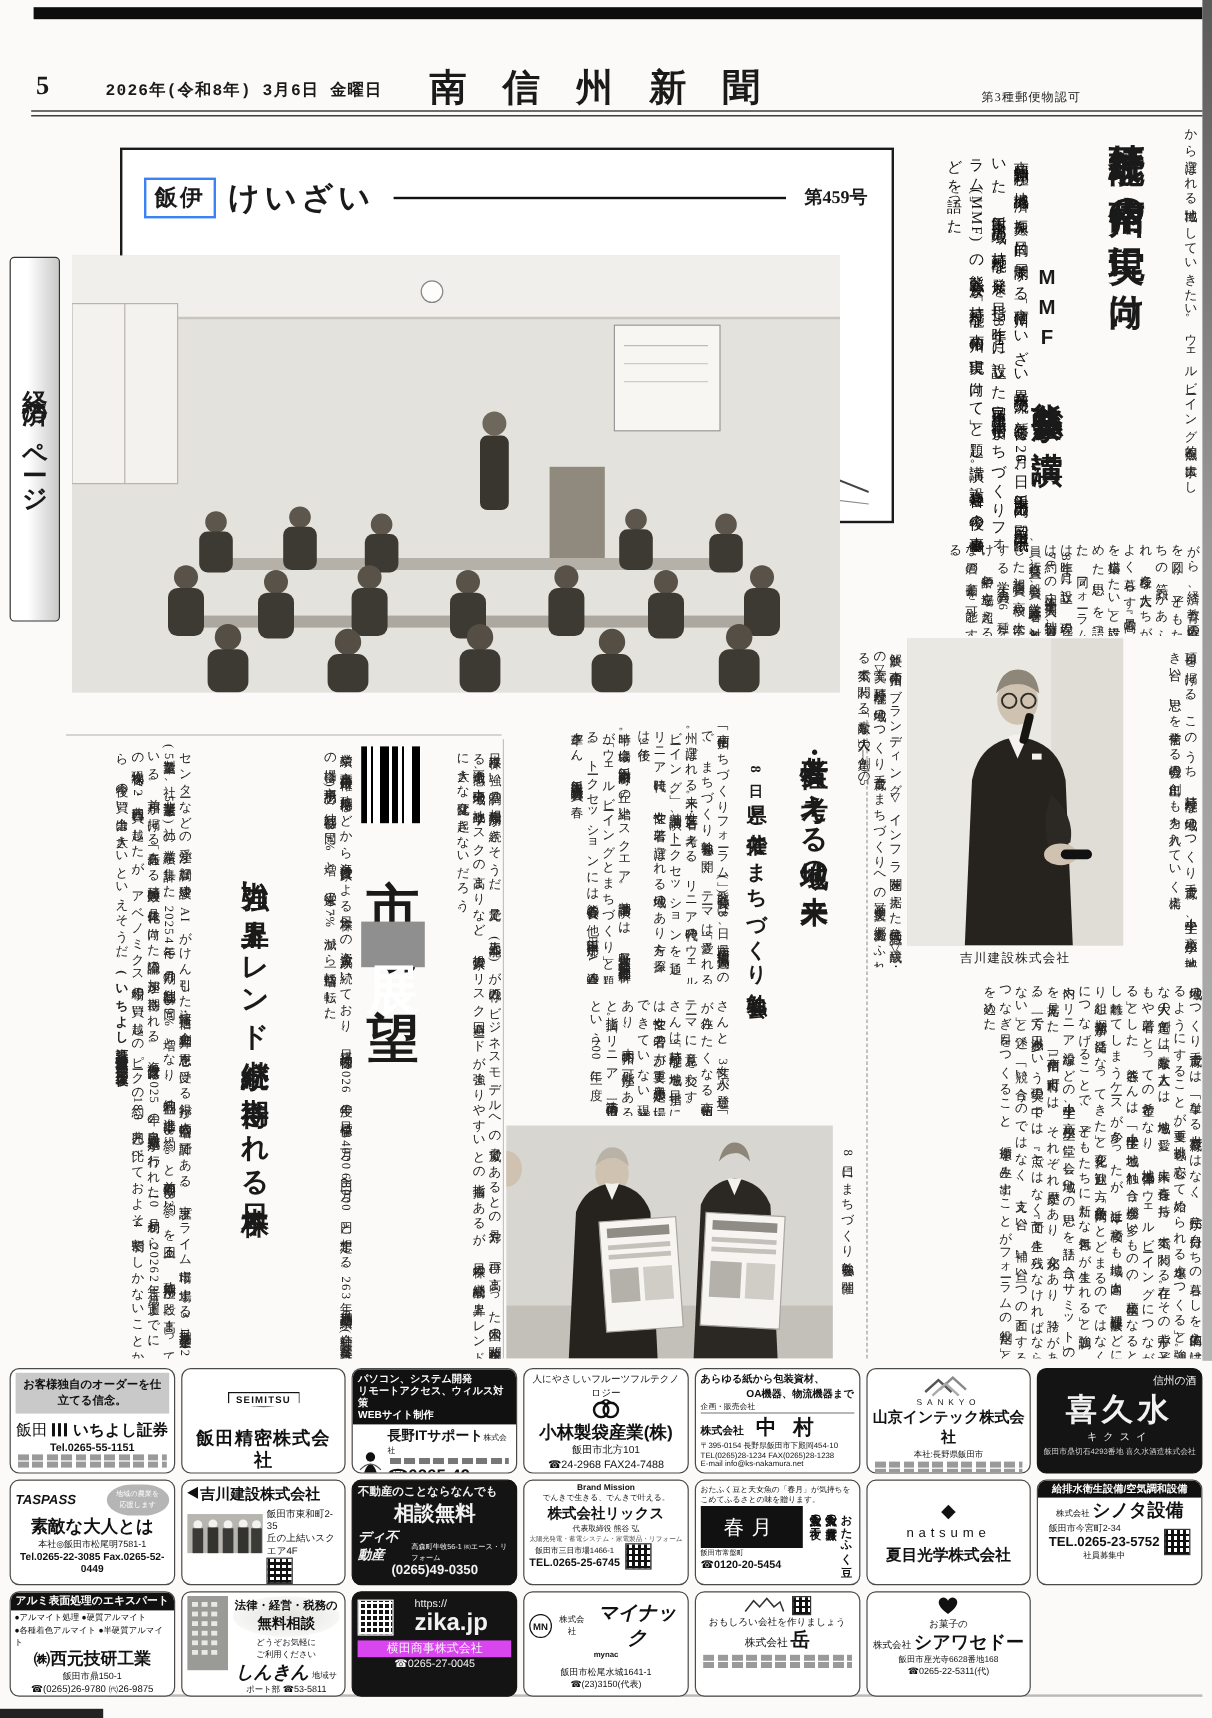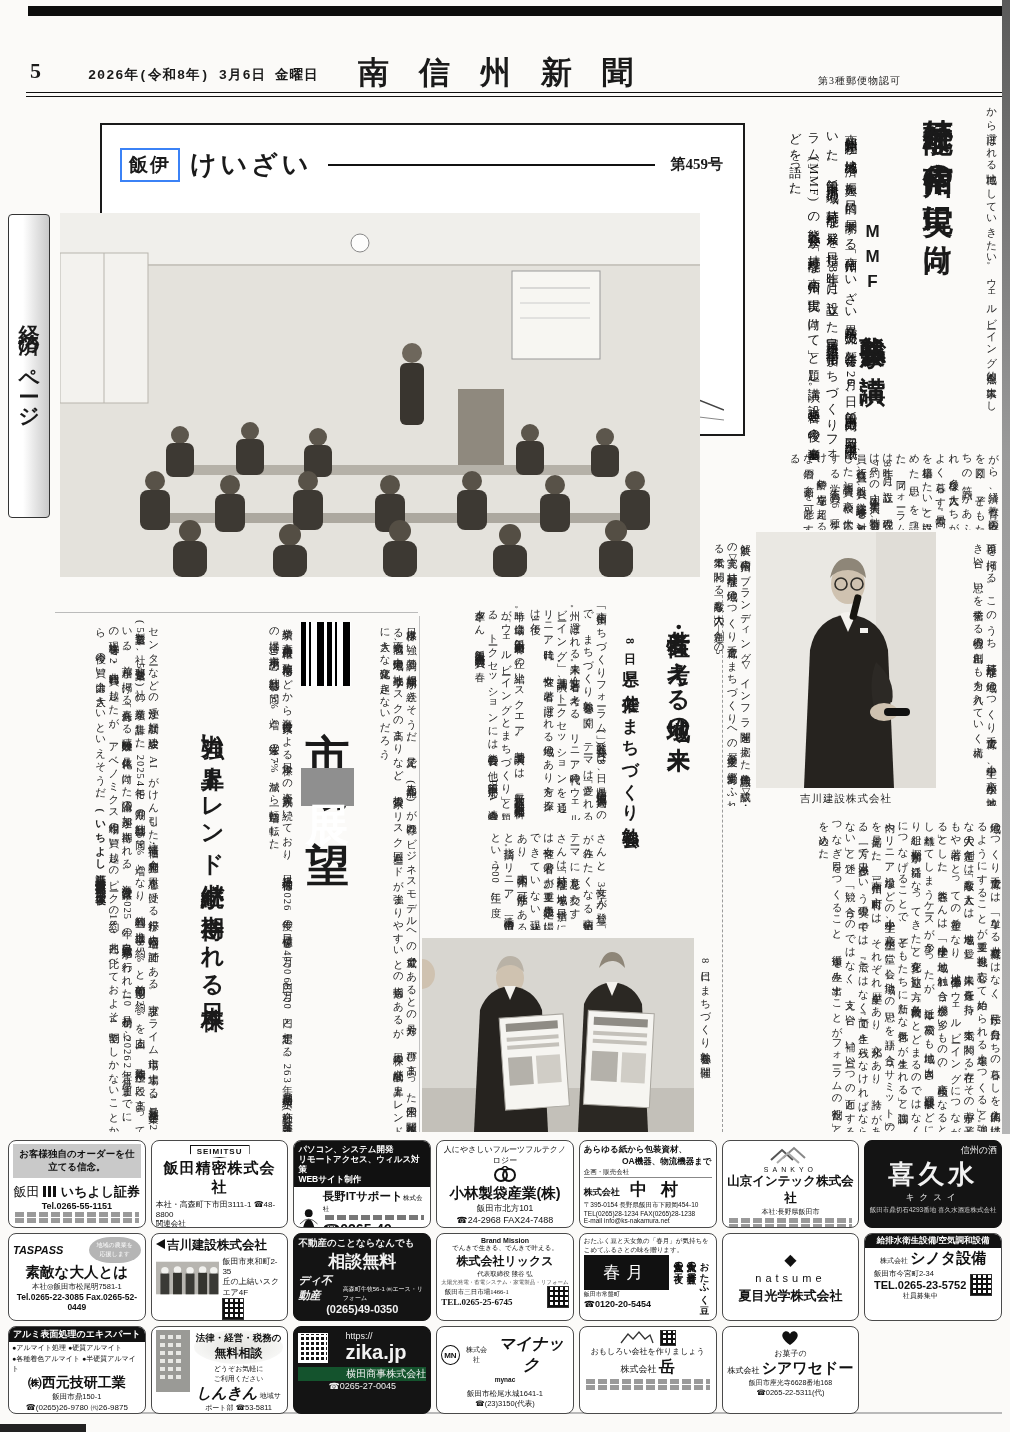--- a/index.html
+++ b/index.html
@@ -267,21 +267,21 @@
         <span>飯田</span>
         <span style="display:inline-block;width:14px;height:11px;background:repeating-linear-gradient(90deg,#111 0 3px,#fff 3px 5px);vertical-align:-1px;"></span>
         <span class="adname">いちよし証券</span>
       </div>
       <div class="ctr b" style="font-size:9px;">Tel.0265-55-1151</div>
       <div class="micro"></div>
       <div class="micro"></div>
     </div>
 
     <div class="ad ctr">
-      <div style="margin:1px auto;width:58px;border:1.5px solid #111;padding:1px 0;font-weight:bold;font-size:8px;letter-spacing:1px;clip-path:polygon(0 0,100% 0,100% 70%,50% 100%,0 70%);">SEIMITSU</div>
+      <div style="margin:16px auto;width:58px;border:1.5px solid #111;padding:1px 0;font-weight:bold;font-size:8px;letter-spacing:1px;clip-path:polygon(0 0,100% 0,100% 70%,50% 100%,0 70%);">SEIMITSU</div>
       <div class="adname" style="font-size:15px;letter-spacing:1px;">飯田精密株式会社</div>
       <div style="text-align:left;font-size:8px;margin-top:2px;">本社・高森町下市田3111-1 ☎48-8800</div>
       <div style="text-align:left;font-size:7.5px;">関連会社</div>
 
     </div>
 
     <div class="ad" style="padding:0;">
       <div class="blackband" style="font-size:8.5px;line-height:10px;padding:3px 4px;">
         <div>パソコン、システム開発</div>
         <div>リモートアクセス、ウィルス対策</div>
@@ -390,21 +390,21 @@
       </div>
       <div class="ctr b" style="font-size:11px;">(0265)49-0350</div>
     </div>
 
     <div class="ad ctr">
       <div class="b" style="font-size:7px;">Brand Mission</div>
       <div style="font-size:6.5px;">でんきで生きる、でんきで叶える。</div>
       <div class="adname" style="font-size:12px;">株式会社リックス</div>
       <div style="font-size:6.5px;">代表取締役 熊谷 弘</div>
       <div style="font-size:5.5px;color:#555;">太陽光発電・蓄電システム・家電製品・リフォーム</div>
-      <div style="display:flex;justify-content:space-between;gap:4px;align-items:center;font-family:Liberation Serif, serif;">
+      <div style="display:flex;justify-content:flex-start;gap:4px;align-items:center;">
         <div>
           <div style="font-size:6.5px;">飯田市三日市場1466-1</div>
           <div class="b" style="font-size:9px;">TEL.0265-25-6745</div>
         </div>
         <div class="qr"></div>
       </div>
     </div>
 
     <div class="ad">
       <div style="font-size:6.5px;"><span>おたふく豆と天女魚の「春月」</span><span>が気持ちをこめてふるさとの味を贈ります。</span></div>
@@ -490,21 +490,21 @@
     </div>
 
     <div class="ad dark" style="padding:4px;">
       <div style="display:flex;gap:17px;align-items:center;">
         <div class="qr" style="width:28px;height:28px;background:repeating-linear-gradient(0deg,#fff 0 2px,transparent 2px 5px),repeating-linear-gradient(90deg,#fff 0 2px,#141414 2px 5px);"></div>
         <div>
           <div style="font-size:9px;">https://</div>
           <div class="adname" style="font-size:20px;">zika.jp</div>
         </div>
       </div>
-      <div style="background:#14532d;text-align:right;font-size:10px;margin-top:3px;">横田商事株式会社</div>
+      <div style="background:#d946ef;text-align:center;font-size:10px;margin-top:3px;">横田商事株式会社</div>
       <div class="ctr" style="font-size:9px;">☎0265-27-0045</div>
     </div>
 
     <div class="ad ctr">
       <div style="display:flex;justify-content:center;align-items:center;gap:4px;margin-top:4px;">
         <span style="border:1.5px solid #111;border-radius:50%;width:18px;height:18px;display:inline-flex;align-items:center;justify-content:center;font-size:8px;font-weight:bold;">MN</span>
         <span style="font-size:7px;">株式会社</span>
         <span class="adname" style="font-size:16px;font-style:italic;">マイナック</span>
       </div>
       <div style="font-size:6.5px;font-weight:bold;">mynac</div>

